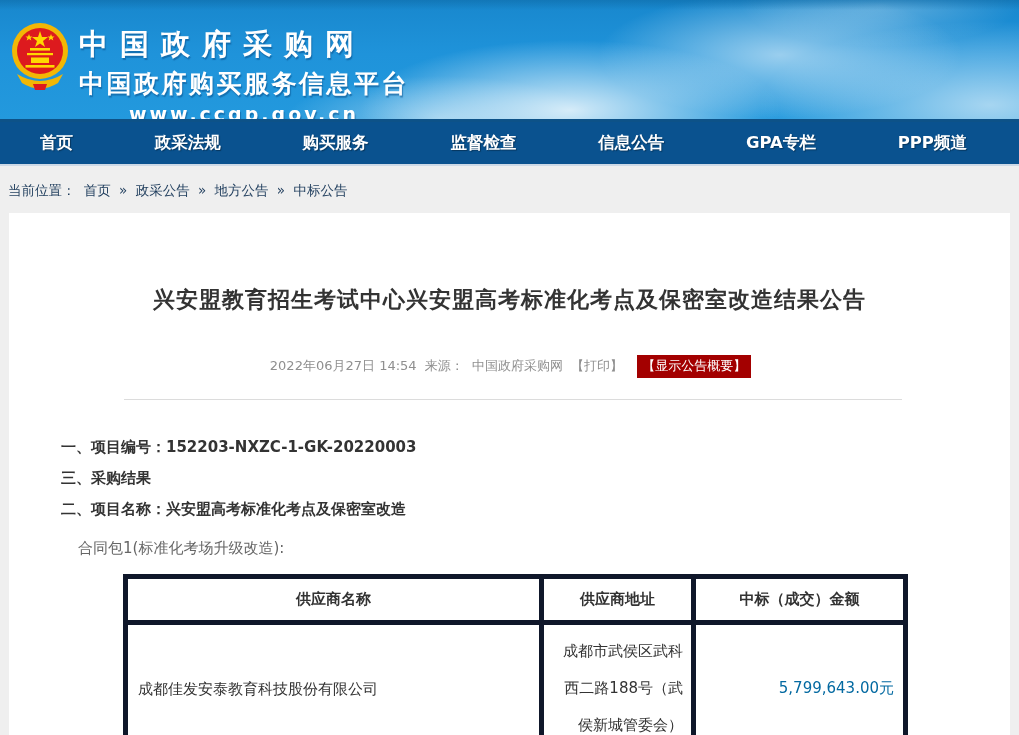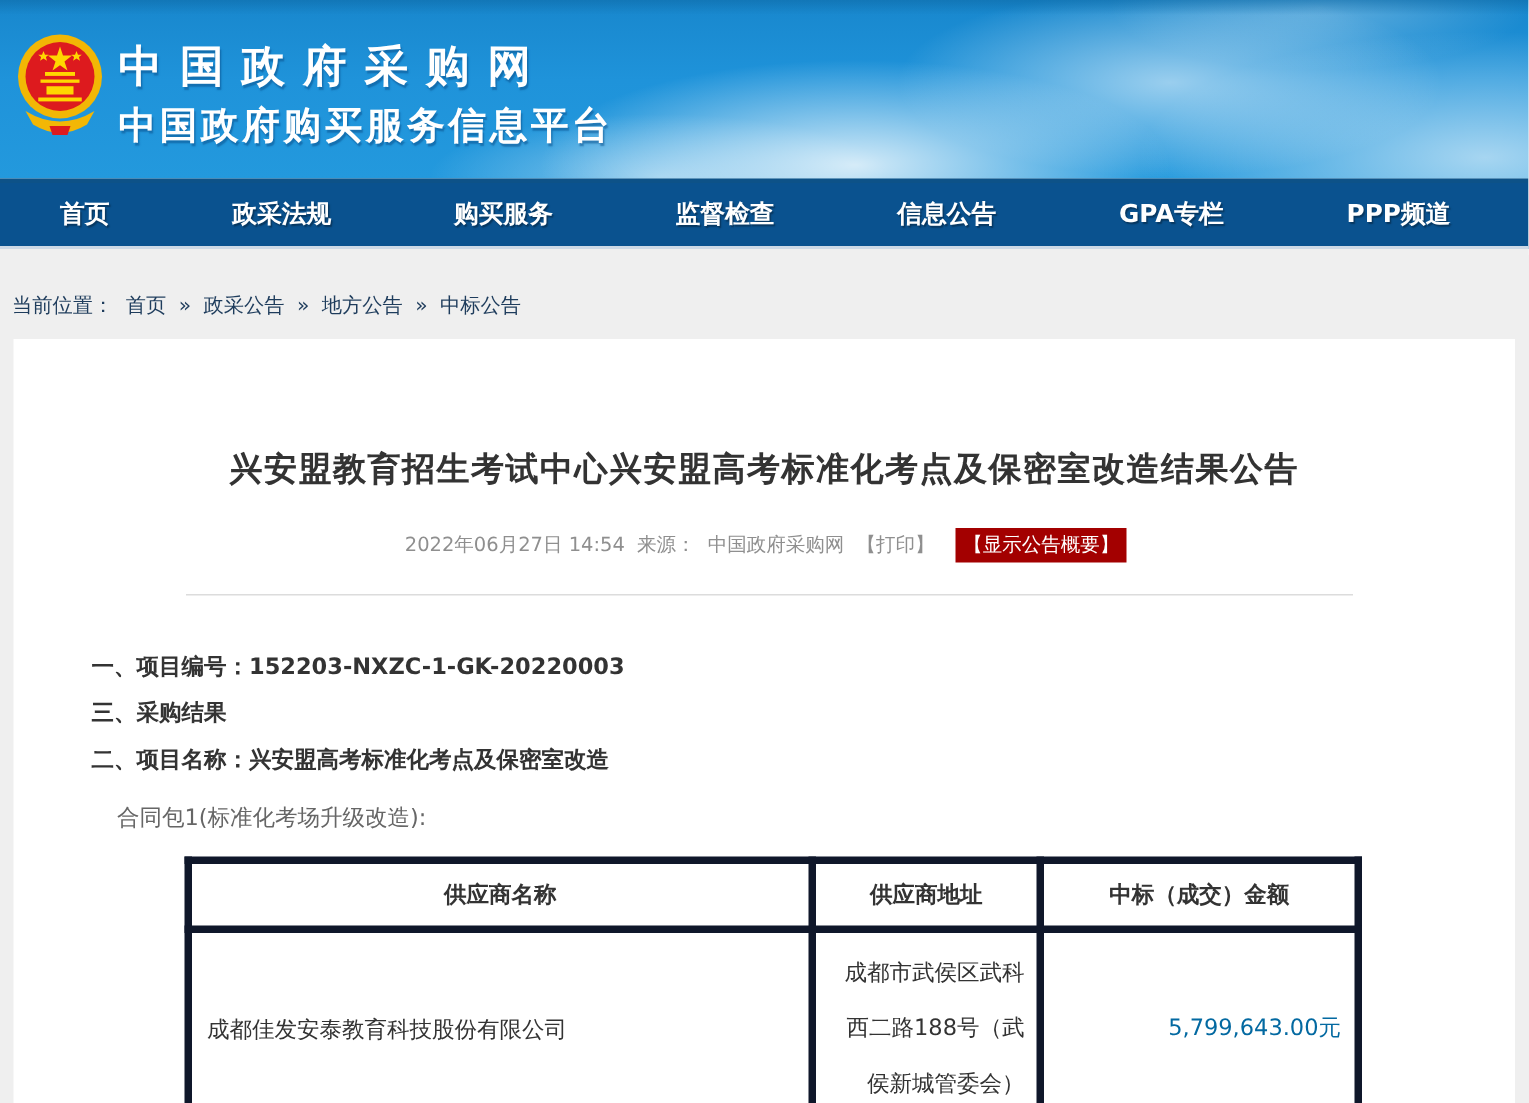--- a/index.html
+++ b/index.html
@@ -51,21 +51,21 @@
     justify-content: space-between;
     padding: 0 52px 0 40px;
   }
   .nav-item {
     color: #fff; font-weight: bold; font-size: 16.5px; cursor: pointer; white-space: nowrap;
     text-shadow: 1px 1px 1px rgba(0,0,0,.35);
   }
 
   
   .breadcrumb {
-    padding: 29px 0 13px 8px;
+    padding: 16px 0 13px 8px;
     font-size: 13.5px;
     color: #1e3c5c;
   }
   .breadcrumb span { margin-right: 4px; }
   .crumb-link { cursor: pointer; }
 
   
   .article-card {
     margin: 0 9px;
     background: #fff;
@@ -74,21 +74,21 @@
   }
   .article-title {
     padding-top: 72px;
     text-align: center;
     font-size: 22px;
     font-weight: bold;
     color: #333;
     letter-spacing: 1px;
   }
   .article-meta {
-    margin-top: 24px;
+    margin-top: 40px;
     text-align: center;
     font-size: 13px;
     color: #8f8f8f;
   }
   .article-meta .meta-piece { margin: 0 2px; }
   .print-link { color: #8f8f8f; cursor: pointer; }
   .summary-badge {
     display: inline-block;
     background: #a30000;
     color: #fff;
@@ -158,20 +158,21 @@
       <rect x="16" y="31" width="26" height="2.2" fill="#ffd700"></rect>
       <rect x="20" y="35.5" width="18" height="5.5" fill="#ffd700"></rect>
       <rect x="14.5" y="43" width="29" height="2.6" fill="#ffd700"></rect>
       <path d="M6,52 Q29,66 52,52 L47,61 Q29,72 11,61 Z" fill="#f2b705"></path>
       <path d="M22,62 h14 l-2,6 h-10 Z" fill="#dd1a1e"></path>
     </svg>
   </div>
   <div class="logo-text">
     <div class="logo-line1">中国政府采购网</div>
     <div class="logo-line2">中国政府购买服务信息平台</div>
+    <div class="logo-line3">www.ccgp.gov.cn</div>
   </div>
 </div>
 
 <div class="main-nav">
   <div class="nav-item">首页</div>
   <div class="nav-item">政采法规</div>
   <div class="nav-item">购买服务</div>
   <div class="nav-item">监督检查</div>
   <div class="nav-item">信息公告</div>
   <div class="nav-item">GPA专栏</div>

